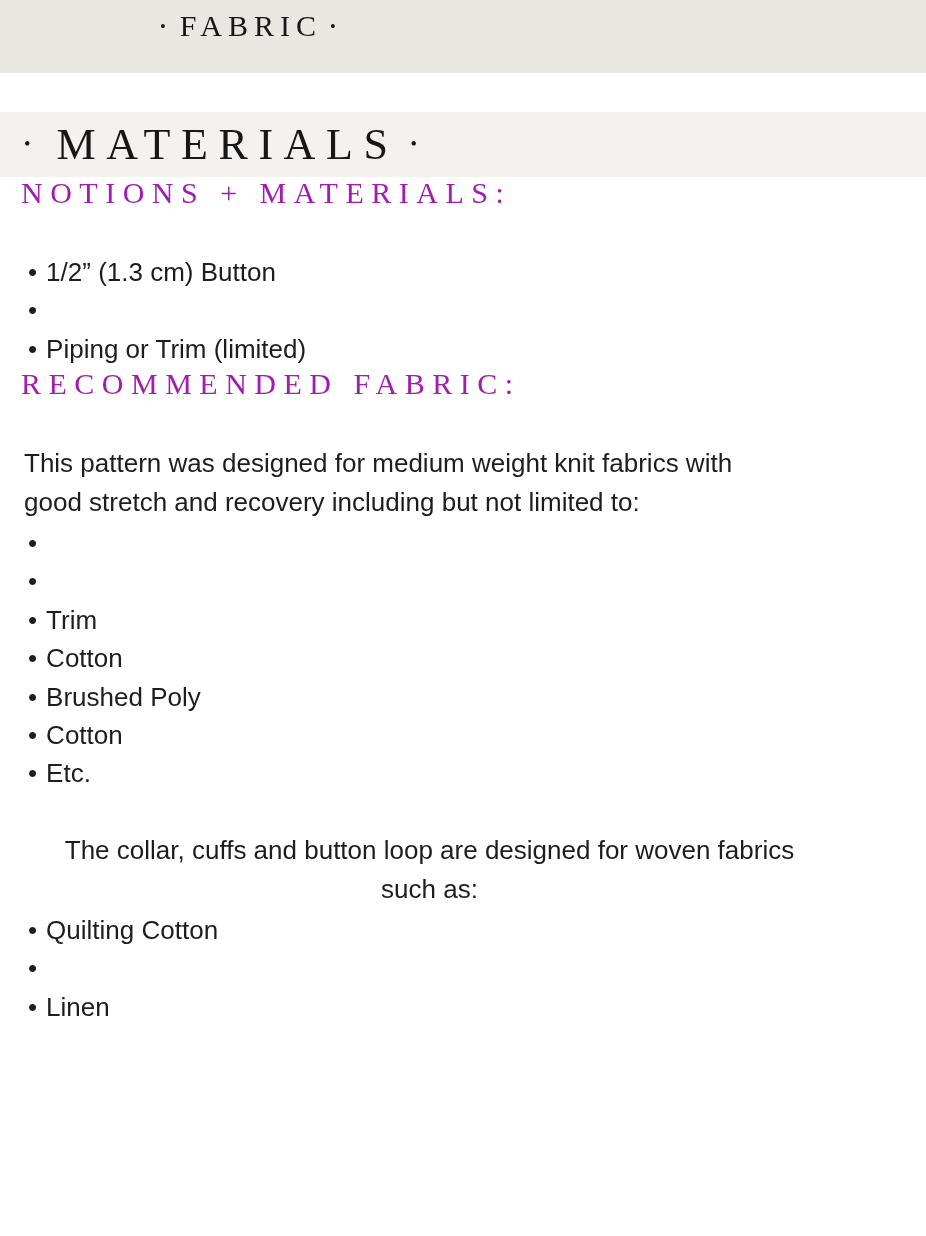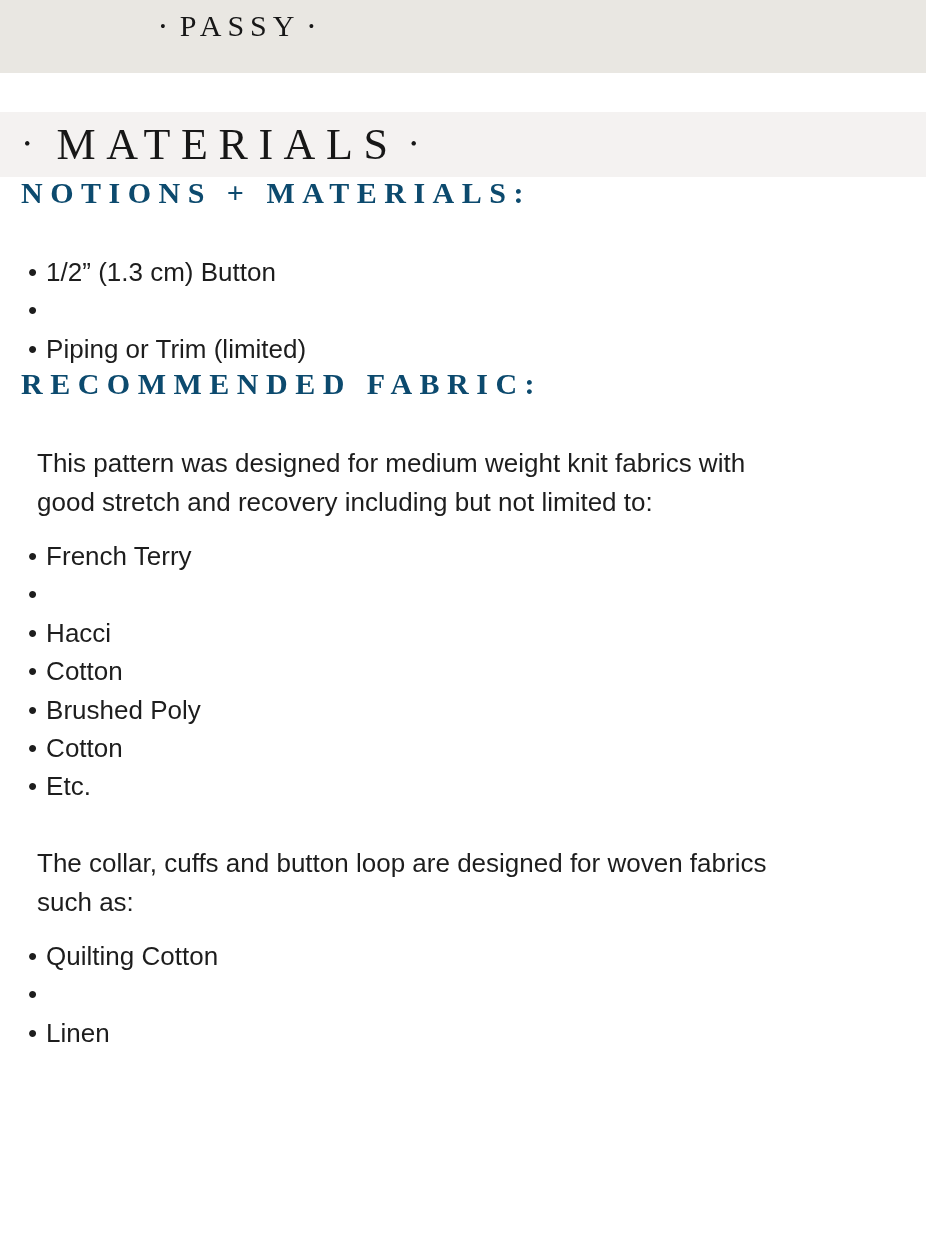--- a/index.html
+++ b/index.html
@@ -57,22 +57,22 @@
   .banner-section .dot.right { margin-left: 12px; }
 
   
   .content {
     padding: 0 88px 0 21px;
     font-size: 26px;
     line-height: 38.4px;
   }
   h2.section-heading {
     font-family: "Liberation Serif", "DejaVu Serif", serif;
-    font-weight: bold;
-    color: #0c4a6e;
+    font-weight: normal;
+    color: #a21caf;
     font-size: 30px;
     line-height: 31px;
     letter-spacing: 0.25em;
     margin: 0;
     white-space: nowrap;
   }
   .heading-notions { margin-top: 45px; }
   .heading-fabric  { margin-top: 141px; }
 
   ul.dot-list {
@@ -84,32 +84,32 @@
   ul.dot-list li {
     display: flex;
     align-items: baseline;
     padding-left: 7px;
   }
   ul.dot-list .bullet {
     flex: 0 0 auto;
     margin-right: 9px;
   }
   p.body-par {
-    margin: 16px;
+    margin: 3px;
   }
   p.knit-intro { margin-top: 45px; }
-  p.woven-intro { margin-top: 38.4px; }
+  p.woven-intro { margin-top: 38.4px; text-align: center; }
 </style>
 </head>
 <body style="color: rgb(29, 29, 29);">
 
 <div>
 
   <header class="banner-top">
-    <span class="dot left">•</span><span>PASSY</span><span class="dot right">•</span>
+    <span class="dot left">•</span><span>FABRIC</span><span class="dot right">•</span>
   </header>
 
   <div class="banner-section">
     <span class="dot left">•</span>
       <span>MATERIALS</span>
       <span class="dot right">•</span>
   </div>
 
   <main class="content">
 
@@ -133,30 +133,29 @@
       </ul>
 
     <h2 class="section-heading heading-fabric">RECOMMENDED FABRIC:</h2>
 
     <p class="body-par knit-intro">This pattern was designed for medium weight knit fabrics with<br>good stretch and recovery including but not limited to:</p>
 
     <ul class="dot-list">
 
         <li>
           <span class="bullet">•</span>
-          <span>French Terry</span>
         </li>
 
         <li>
           <span class="bullet">•</span>
         </li>
 
         <li>
           <span class="bullet">•</span>
-          <span>Hacci</span>
+          <span>Trim</span>
         </li>
 
         <li>
           <span class="bullet">•</span>
           <span>Cotton</span>
         </li>
 
         <li>
           <span class="bullet">•</span>
           <span>Brushed Poly</span>

